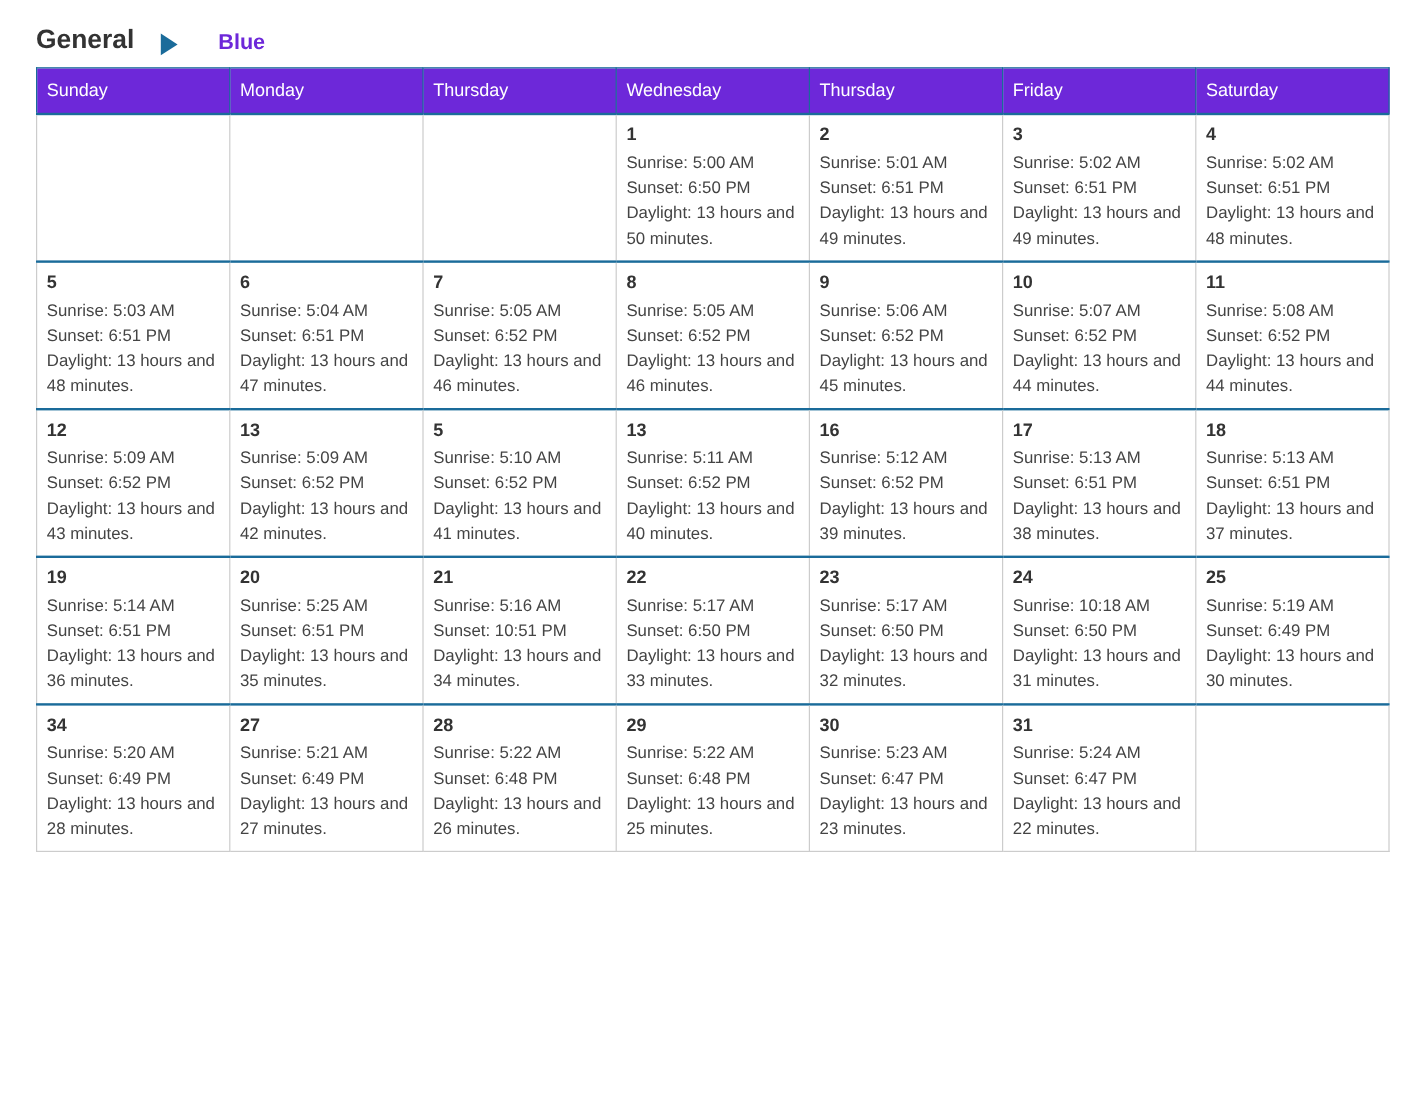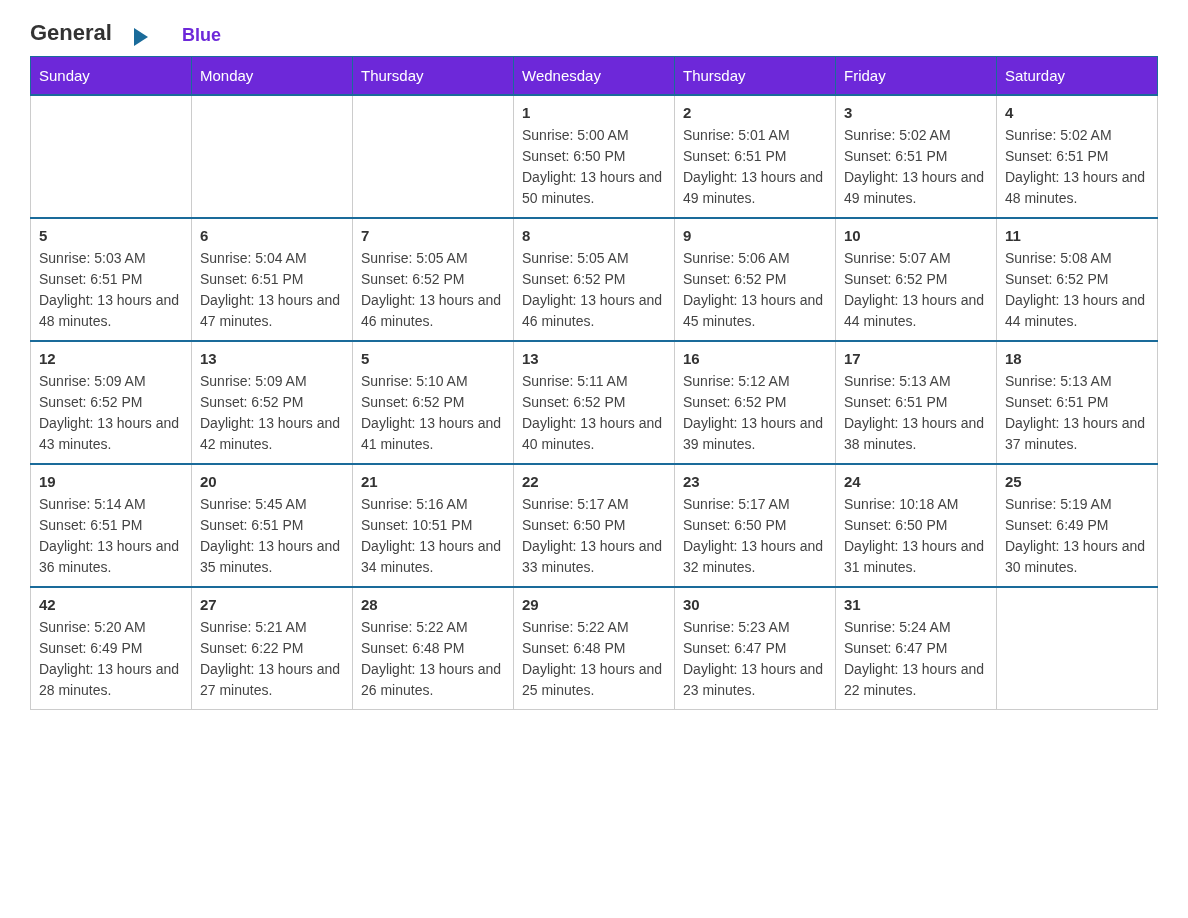--- a/index.html
+++ b/index.html
@@ -259,21 +259,21 @@
       <tr class="top-border-row">
         <td>
           <div class="day-number">19</div>
           <div class="day-info">Sunrise: 5:14 AM
 Sunset: 6:51 PM
 Daylight: 13 hours
 and 36 minutes.</div>
         </td>
         <td>
           <div class="day-number">20</div>
-          <div class="day-info">Sunrise: 5:45 AM
+          <div class="day-info">Sunrise: 5:25 AM
 Sunset: 6:51 PM
 Daylight: 13 hours
 and 35 minutes.</div>
         </td>
         <td>
           <div class="day-number">21</div>
           <div class="day-info">Sunrise: 5:16 AM
 Sunset: 10:51 PM
 Daylight: 13 hours
 and 34 minutes.</div>
@@ -302,30 +302,30 @@
         <td>
           <div class="day-number">25</div>
           <div class="day-info">Sunrise: 5:19 AM
 Sunset: 6:49 PM
 Daylight: 13 hours
 and 30 minutes.</div>
         </td>
       </tr>
       <tr class="top-border-row">
         <td>
-          <div class="day-number">42</div>
+          <div class="day-number">34</div>
           <div class="day-info">Sunrise: 5:20 AM
 Sunset: 6:49 PM
 Daylight: 13 hours
 and 28 minutes.</div>
         </td>
         <td>
           <div class="day-number">27</div>
           <div class="day-info">Sunrise: 5:21 AM
-Sunset: 6:22 PM
+Sunset: 6:49 PM
 Daylight: 13 hours
 and 27 minutes.</div>
         </td>
         <td>
           <div class="day-number">28</div>
           <div class="day-info">Sunrise: 5:22 AM
 Sunset: 6:48 PM
 Daylight: 13 hours
 and 26 minutes.</div>
         </td>

